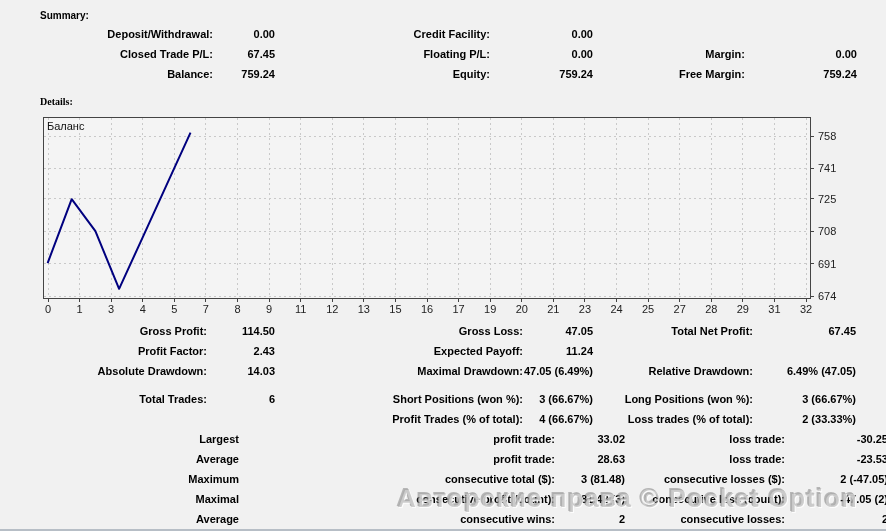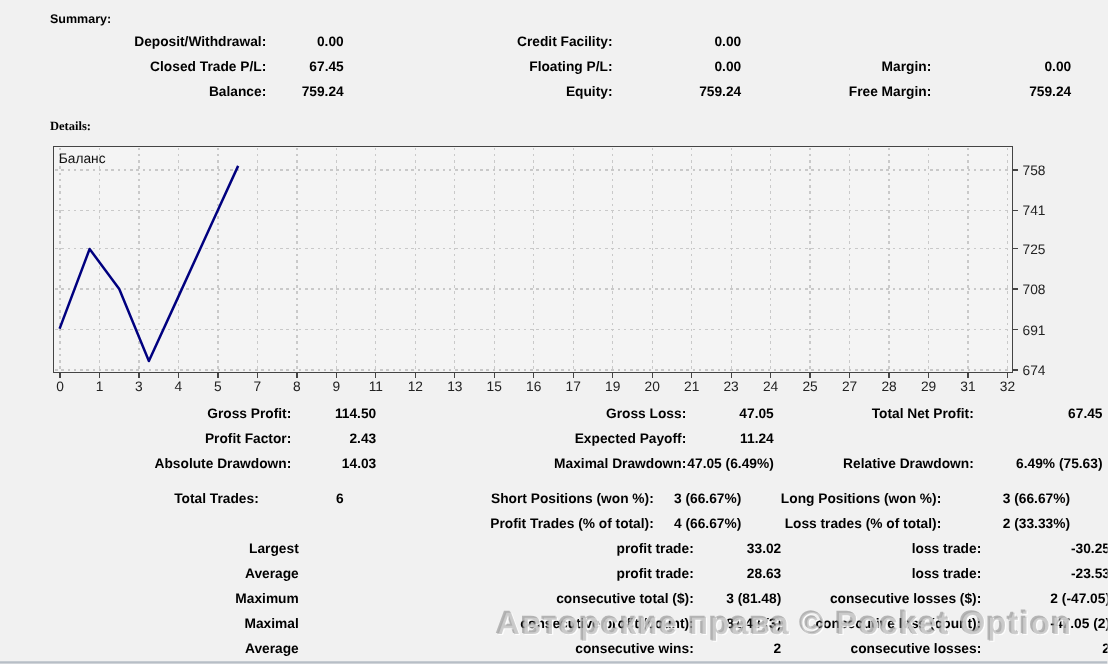--- a/index.html
+++ b/index.html
@@ -18,21 +18,21 @@
   #summary-heading { top:8px; }
   #details-heading { top:94px;font-family:Liberation Serif, serif; }
 
   .pairs-grid { position:absolute; left:0; display:grid; }
   .pairs-grid > div {
     height:20px; line-height:20px; font-size:11px; font-weight:bold;
     text-align:right; white-space:nowrap; overflow:visible;
   }
   #summary-grid { top:24px; grid-template-columns:213px 62px 215px 103px 152px 112px; }
   .details-cols { grid-template-columns:207px 68px 248px 70px 160px 103px; }
-  #block1 { top:321px;margin-left:26px; }
+  #block1 { top:321px; }
   #block2 { top:389px; }
   #block3 { top:429px;margin-left:32px; }
 
   #chart-wrap { position:absolute; top:112px; left:0; width:886px; height:202px; }
   #chart-wrap svg { display:block; }
   .axis-text { font-family:"Liberation Sans","DejaVu Sans",sans-serif; font-size:11px; fill:#222; }
   .legend-text { font-family:"Liberation Sans","DejaVu Sans",sans-serif; font-size:11px; fill:#111; }
 
   #watermark {
     position:absolute; top:483px; left:397px;
@@ -184,21 +184,21 @@
       <div>2.43</div>
       <div>Expected Payoff:</div>
       <div>11.24</div>
       <div></div>
       <div></div>
       <div>Absolute Drawdown:</div>
       <div>14.03</div>
       <div>Maximal Drawdown:</div>
       <div>47.05 (6.49%)</div>
       <div>Relative Drawdown:</div>
-      <div>6.49% (75.63)</div>
+      <div>6.49% (47.05)</div>
     </div>
   <div class="pairs-grid details-cols" id="block2">
       <div>Total Trades:</div>
       <div>6</div>
       <div>Short Positions (won %):</div>
       <div>3 (66.67%)</div>
       <div>Long Positions (won %):</div>
       <div>3 (66.67%)</div>
       <div></div>
       <div></div>

